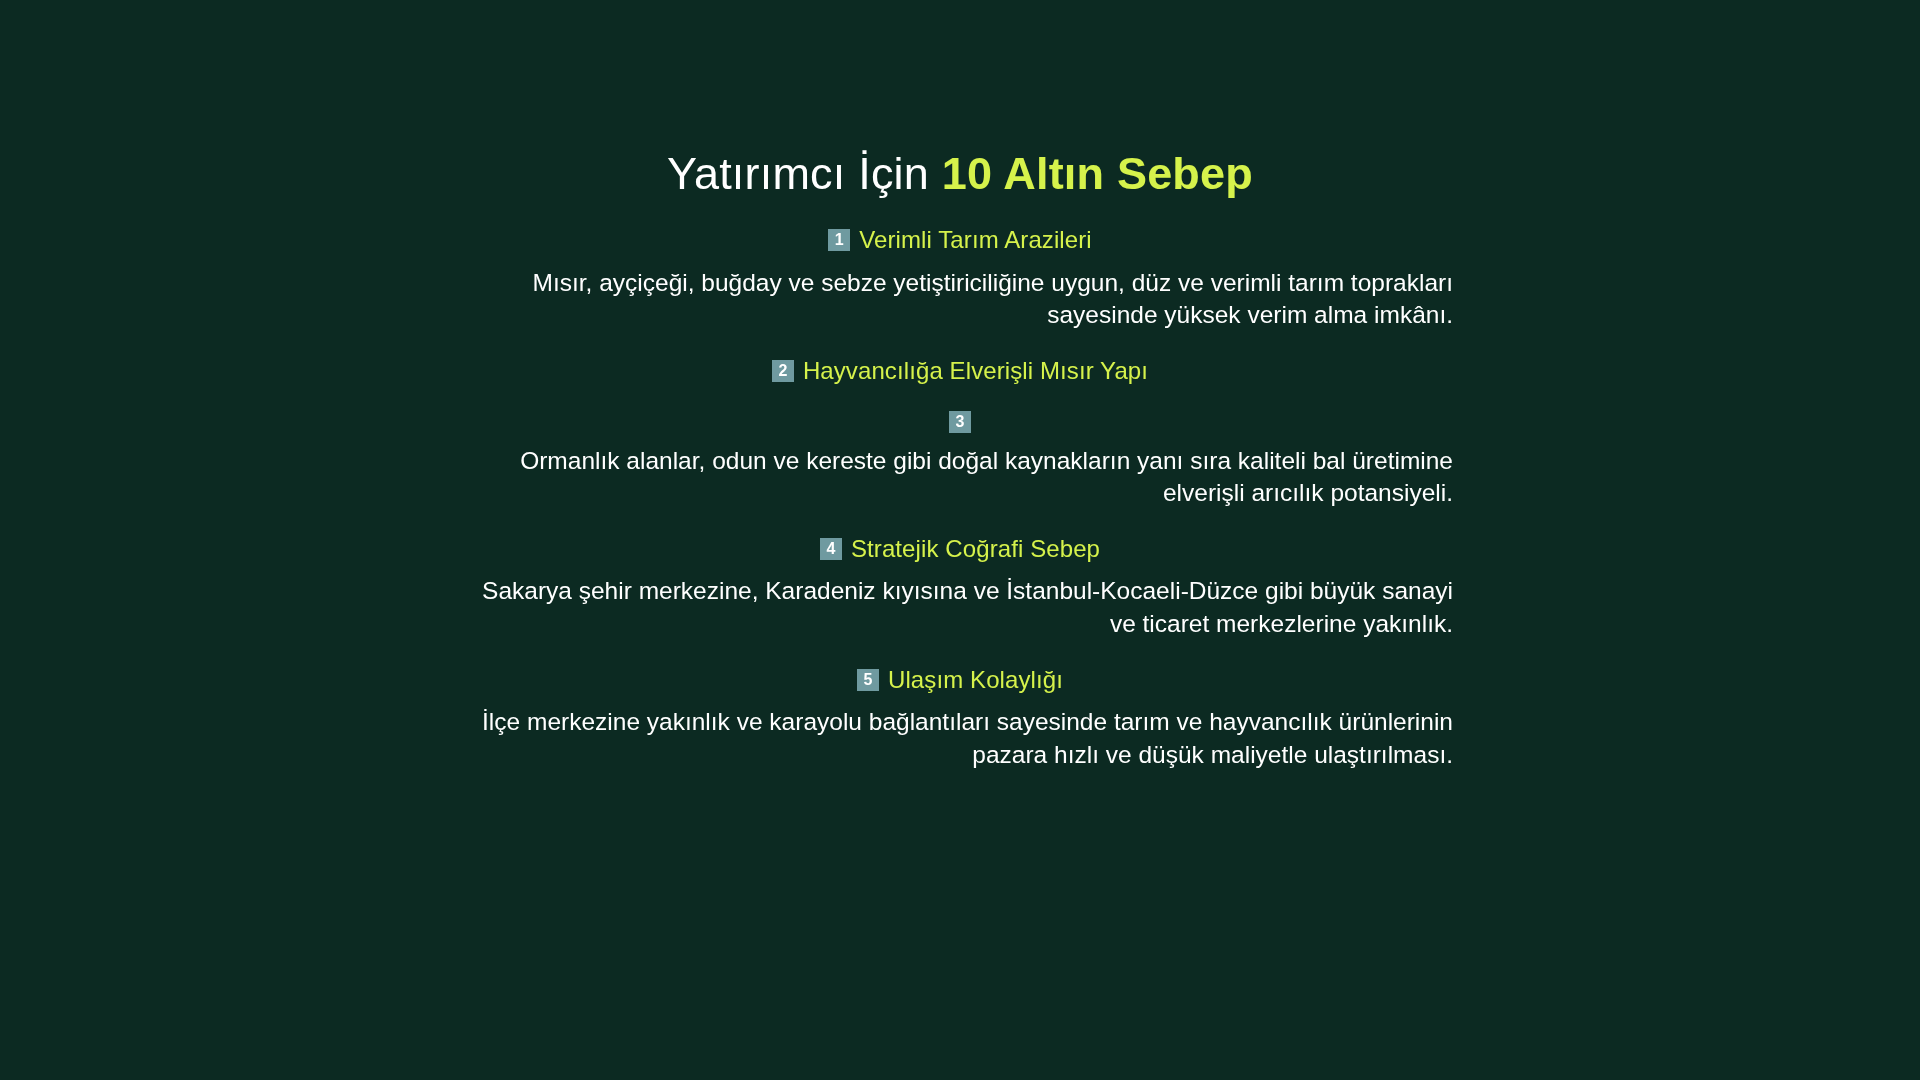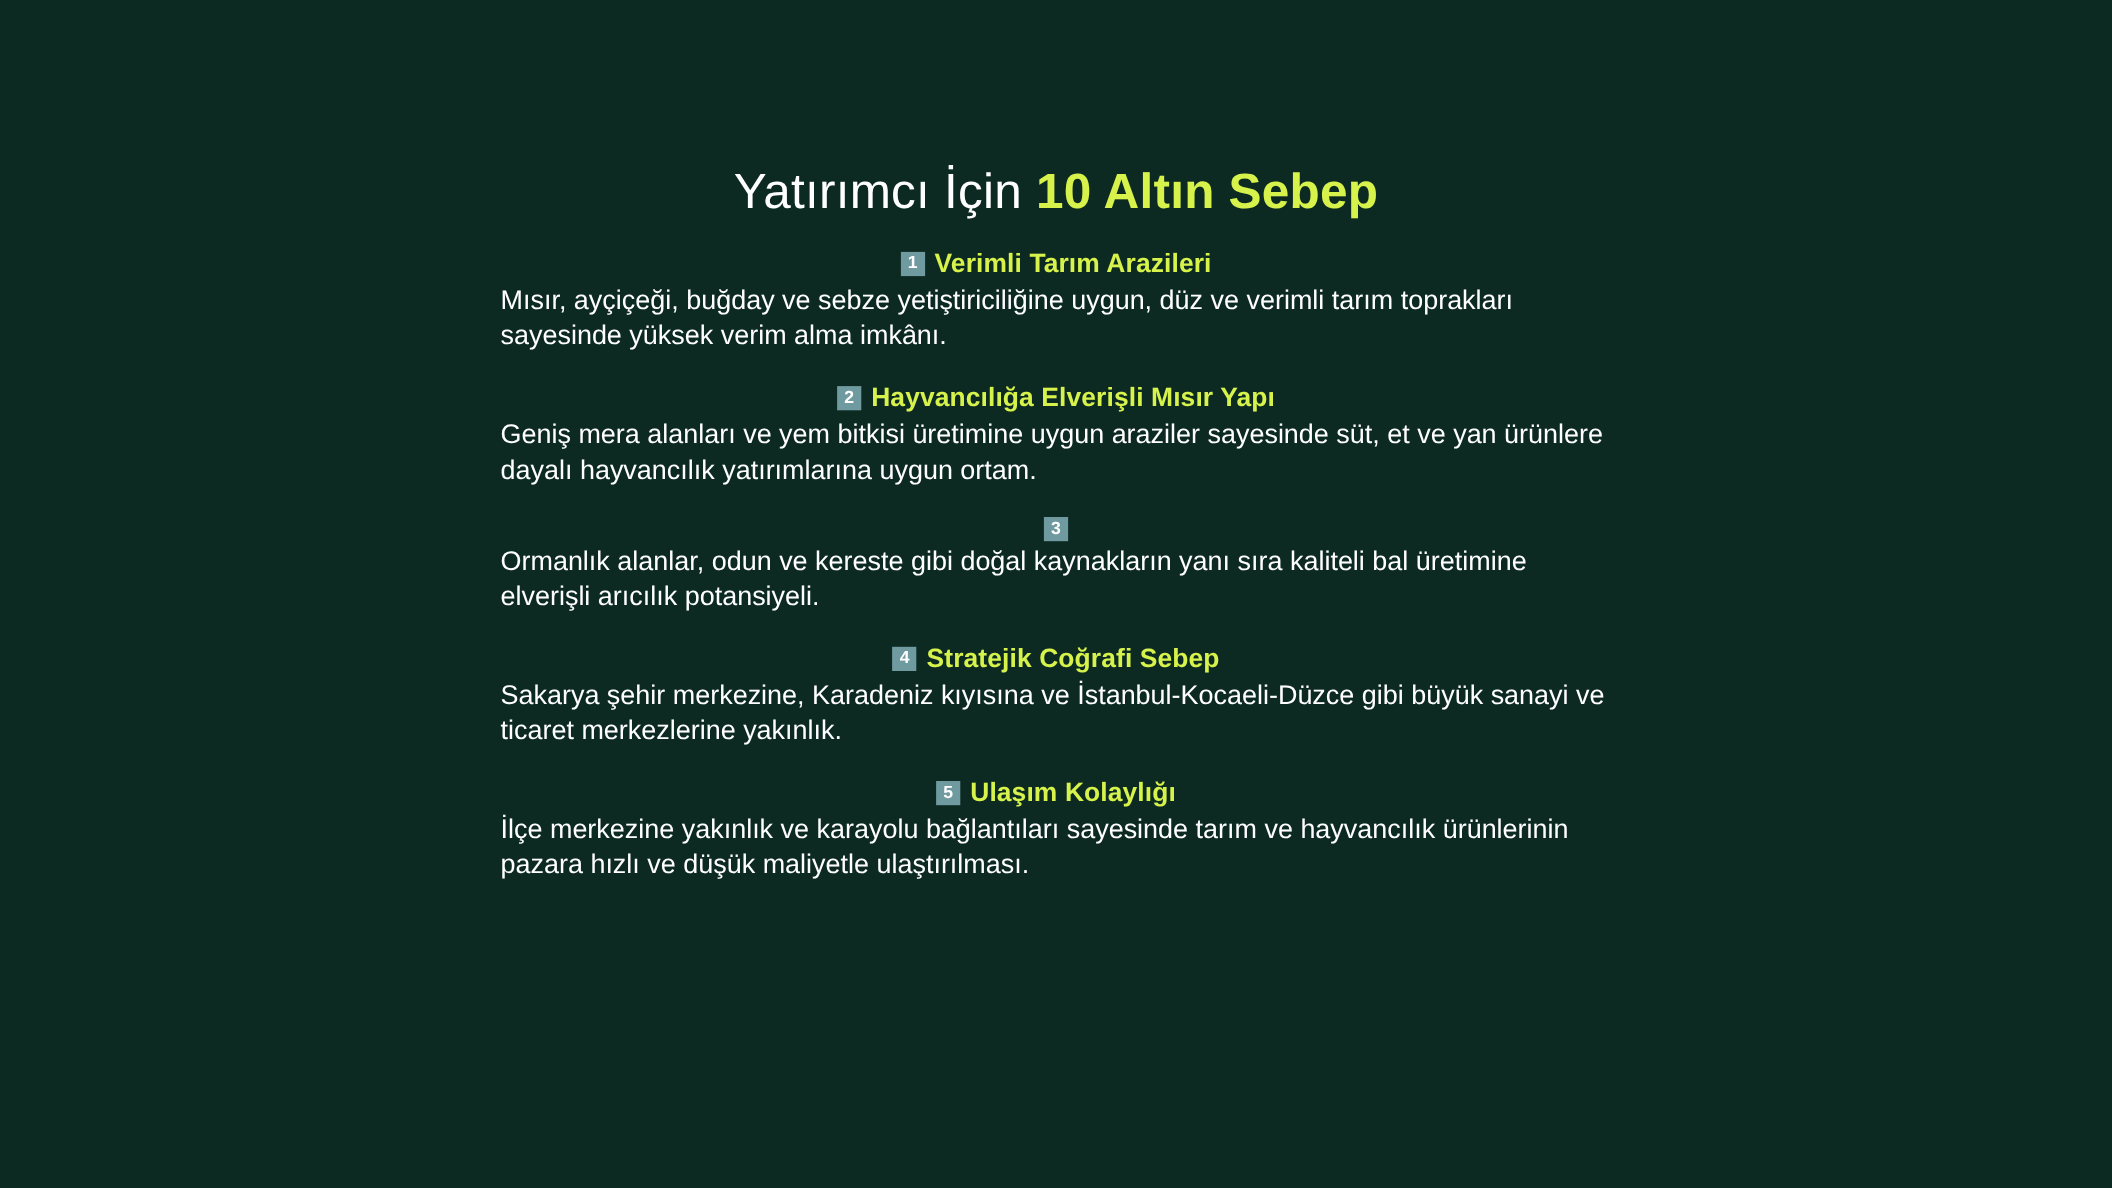--- a/index.html
+++ b/index.html
@@ -68,31 +68,31 @@
     background: #6f9aa0;
     color: #ffffff;
     font-size: 16px;
     font-weight: 700;
     line-height: 1;
     box-sizing: border-box;
   }
   .reason-title {
     color: #d6f24b;
     font-size: 24px;
-    font-weight: 700;
+    font-weight: 400;
     letter-spacing: 0.1px;
     line-height: 1.2;
   }
   .reason-text {
     color: #ffffff;
     font-size: 24.5px;
     font-weight: 400;
     line-height: 1.33;
-    text-align: left;
-    margin: 0;
+    text-align: right;
+    margin: 12px;
     padding: 0 10px;
   }
 </style>
 </head>
 <body>
 
 <div class="slide">
   <div class="content">
 
     <h1 class="slide-title"><span>Yatırımcı İçin </span><span class="accent">10 Altın Sebep</span></h1>
@@ -105,21 +105,20 @@
           <span class="reason-title">Verimli Tarım Arazileri</span>
         </div>
         <p class="reason-text">Mısır, ayçiçeği, buğday ve sebze yetiştiriciliğine uygun, düz ve verimli tarım toprakları sayesinde yüksek verim alma imkânı.</p>
       </div>
 
       <div class="reason">
         <div class="reason-head">
           <span class="num-badge">2</span>
           <span class="reason-title">Hayvancılığa Elverişli Mısır Yapı</span>
         </div>
-        <p class="reason-text">Geniş mera alanları ve yem bitkisi üretimine uygun araziler sayesinde süt, et ve yan ürünlere dayalı hayvancılık yatırımlarına uygun ortam.</p>
       </div>
 
       <div class="reason">
         <div class="reason-head">
           <span class="num-badge">3</span>
         </div>
         <p class="reason-text">Ormanlık alanlar, odun ve kereste gibi doğal kaynakların yanı sıra kaliteli bal üretimine elverişli arıcılık potansiyeli.</p>
       </div>
 
       <div class="reason">

